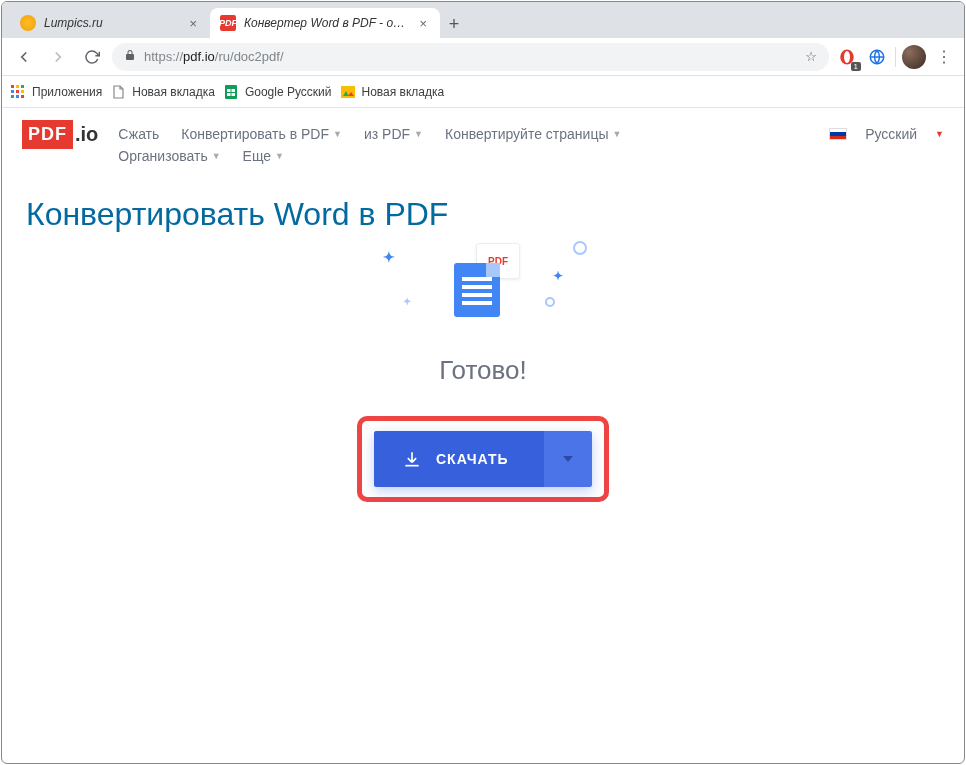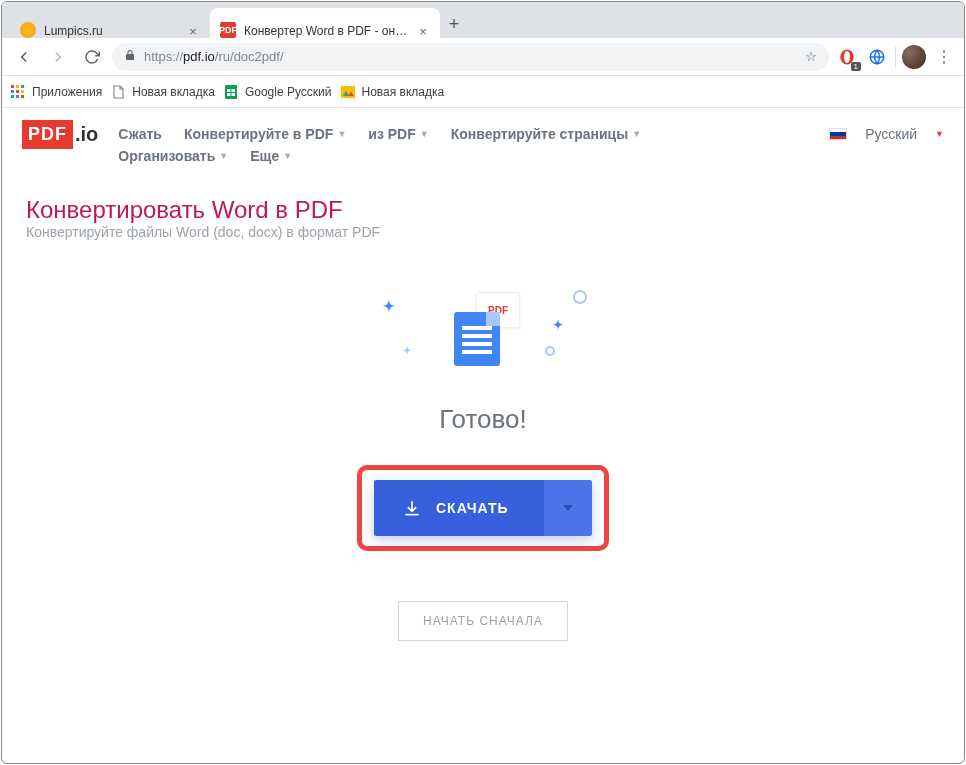--- a/index.html
+++ b/index.html
@@ -5,21 +5,21 @@
 * { margin: 0; padding: 0; box-sizing: border-box; font-family: Arial, sans-serif; }
 body { background: #fff; width: 966px; height: 765px; overflow: hidden; position: relative; }
 
 
 .window { border: 1px solid #888; border-radius: 6px; width: 964px; height: 763px; margin: 1px; background: #fff; display: flex; flex-direction: column; overflow: hidden; }
 .titlebar-controls { position: absolute; top: 6px; right: 10px; display: flex; gap: 6px; }
 .win-btn { width: 24px; height: 18px; border: 1px solid #999; border-radius: 3px; background: linear-gradient(#fff,#eee); display: flex; align-items: center; justify-content: center; font-size: 10px; color: #444; cursor: pointer; }
 
 
 .tabstrip { height: 36px; background: #dee1e6; display: flex; align-items: flex-end; padding: 0 8px; padding-top: 6px; position: relative; }
-.tab { height: 30px; display: flex; align-items: flex-end; padding: 0 10px; font-size: 12px; color: #333; border-radius: 8px 8px 0 0; max-width: 230px; min-width: 200px; position: relative; }
+.tab { height: 30px; display: flex; align-items: center; padding: 0 10px; font-size: 12px; color: #333; border-radius: 8px 8px 0 0; max-width: 230px; min-width: 200px; position: relative; font-style: italic; }
 .tab.inactive { background: transparent; }
 .tab.active { background: #fff; }
 .tab .favicon { width: 16px; height: 16px; margin-right: 8px; display: flex; align-items: center; justify-content: center; font-size: 9px; font-weight: bold; }
 .tab .title { flex: 1; white-space: nowrap; overflow: hidden; text-overflow: ellipsis; }
 .tab .close { width: 14px; height: 14px; margin-left: 6px; color: #666; font-size: 13px; display: flex; align-items: center; justify-content: center; cursor: pointer; }
 .newtab { width: 28px; height: 28px; display: flex; align-items: center; justify-content: center; color: #555; font-size: 18px; cursor: pointer; }
 
 
 .toolbar { height: 38px; background: #fff; border-bottom: 1px solid #e0e0e0; display: flex; align-items: center; padding: 0 8px; gap: 6px; }
 .nav-btn { width: 28px; height: 28px; display: flex; align-items: center; justify-content: center; color: #5f6368; border-radius: 50%; cursor: pointer; }
@@ -44,29 +44,29 @@
 .content::-webkit-scrollbar-track { background: #f1f1f1; }
 .content::-webkit-scrollbar-thumb { background: #c1c1c1; border-radius: 0; }
 
 .page { padding: 0; min-height: 700px; }
 
 
 .site-header { display: flex; align-items: flex-start; padding: 12px 20px; gap: 20px; }
 .logo { display: flex; align-items: center; gap: 2px; cursor: pointer; }
 .logo-pdf { background: #e6392f; color: #fff; font-weight: bold; padding: 4px 6px; font-size: 18px; letter-spacing: 1px; }
 .logo-io { color: #333; font-weight: 600; font-size: 20px; }
-.nav { display: flex; flex-wrap: wrap; gap: 6px 22px; font-size: 14px; color: #6b7280; padding-top: 6px; max-width: 560px; font-weight: bold; }
+.nav { display: flex; flex-wrap: wrap; gap: 6px 22px; font-size: 14px; color: #6b7280; padding-top: 6px; max-width: 560px; }
 .nav-item { display: flex; align-items: center; gap: 4px; cursor: pointer; white-space: nowrap; }
 .nav-item .caret { color: #aaa; font-size: 9px; }
 .lang { margin-left: auto; display: flex; align-items: center; gap: 18px; font-size: 14px; color: #6b7280; cursor: pointer; padding-top: 6px; }
 .flag { width: 18px; height: 12px; background: linear-gradient(to bottom, #fff 0 33%, #0039a6 33% 66%, #d52b1e 66% 100%); border: 1px solid #ddd; }
 
 
 .main { padding: 20px 24px 40px; }
-.h1 { font-size: 24px; font-weight: 400; color: #be185d; }
+.h1 { font-size: 32px; font-weight: 400; color: #0369a1; margin-bottom: 8px; }
 .sub { font-size: 14px; color: #9ca3af; margin-bottom: 50px; }
 
 .illustration { height: 90px; display: flex; align-items: center; justify-content: center; position: relative; margin-bottom: 24px; }
 .doc-icon-stack { position: relative; width: 70px; height: 70px; }
 .doc-pdf { position: absolute; top: -8px; left: 28px; width: 44px; height: 36px; background: #fff; border: 1px solid #eee; border-radius: 3px; display: flex; align-items: center; justify-content: center; font-size: 10px; font-weight: bold; color: #e6392f; box-shadow: 0 1px 3px rgba(0,0,0,.08); }
 .doc-word { position: absolute; top: 12px; left: 6px; width: 46px; height: 54px; background: #4285f4; border-radius: 3px; }
 .doc-word::before { content:''; position:absolute; top:0; right:0; width:14px; height:14px; background:#a8c7fa; }
 .doc-word::after { content:''; position:absolute; top:14px; left:8px; right:8px; height:4px; background:#fff; box-shadow: 0 8px 0 #fff, 0 16px 0 #fff, 0 24px 0 #fff; }
 .spark { position:absolute; color:#4285f4; font-weight:bold; }
 .spark.s1 { left: calc(50% - 100px); top: 8px; font-size: 14px; }
@@ -213,21 +213,21 @@
       <div class="site-header">
         <div class="logo">
           <span class="logo-pdf">PDF</span>
           <span class="logo-io">.io</span>
         </div>
         <div class="nav">
           <div class="nav-item">
               <span>Сжать</span>
             </div>
           <div class="nav-item">
-              <span>Конвертируйте в PDF</span>
+              <span>Конвертировать в PDF</span>
               <span class="caret">▼</span>
             </div>
           <div class="nav-item">
               <span>из PDF</span>
               <span class="caret">▼</span>
             </div>
           <div class="nav-item">
               <span>Конвертируйте страницы</span>
               <span class="caret">▼</span>
             </div>
@@ -242,21 +242,20 @@
         </div>
         <div class="lang">
           <span class="flag"></span>
           <span>Русский</span>
           <span class="caret" style="color:#e6392f;font-size:9px;">▼</span>
         </div>
       </div>
 
       <div class="main">
         <h1 class="h1">Конвертировать Word в PDF</h1>
-        <div class="sub">Конвертируйте файлы Word (doc, docx) в формат PDF</div>
 
         <div class="illustration">
           <span class="spark s1">✦</span>
           <span class="spark s2">✦</span>
           <span class="spark s3"></span>
           <span class="spark s4">✦</span>
           <span class="spark s5"></span>
           <div class="doc-icon-stack">
             <div class="doc-pdf">PDF</div>
             <div class="doc-word"></div>
@@ -275,19 +274,16 @@
                   </svg>
                 <span>СКАЧАТЬ</span>
               </div>
               <div class="dl-drop">
                 <div class="tri"></div>
               </div>
             </div>
           </div>
         </div>
 
-        <div class="restart">
-          <button class="restart-btn">НАЧАТЬ СНАЧАЛА</button>
-        </div>
       </div>
     </div>
   </div>
 </div>
 
 </body></html>

